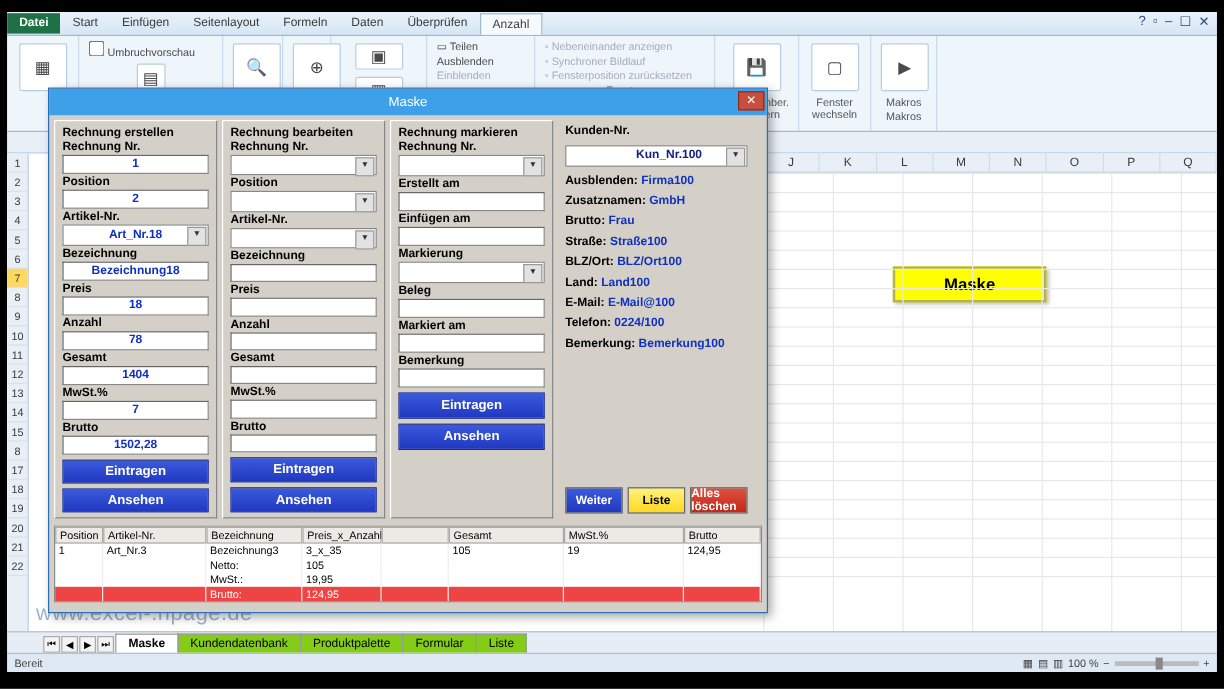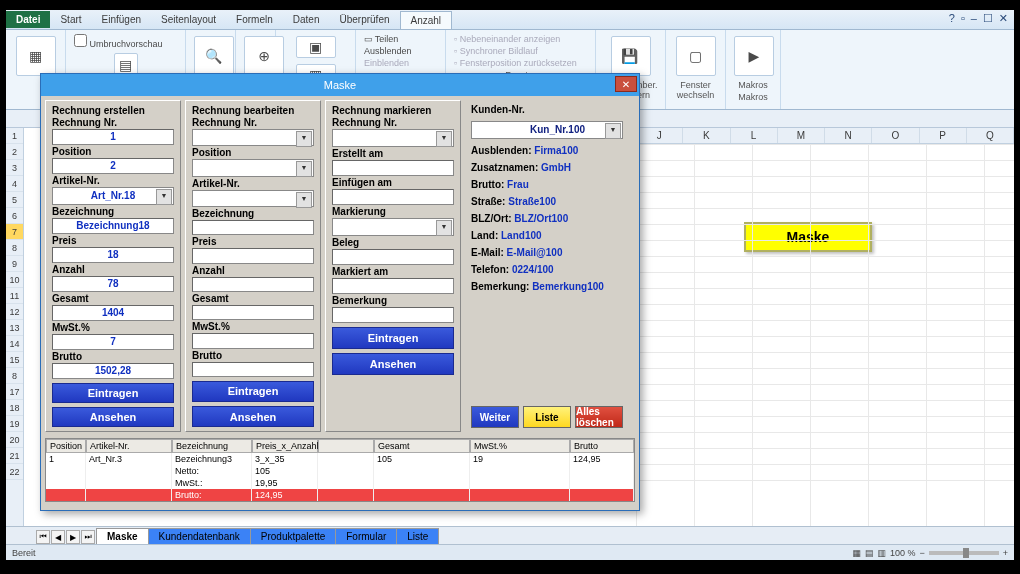--- a/index.html
+++ b/index.html
@@ -62,21 +62,21 @@
 
 .dtable { margin:2px 4px 0 4px; background:#fff; border:1px solid #888; font-size:9px; }
 .dtable .hdr, .dtable .row { display:grid; grid-template-columns:40px 86px 80px 66px 56px 96px 100px 64px; }
 .dtable .hdr div { background:#eceae4; border:1px solid #aaa; padding:1px 3px; font-weight:normal; }
 .dtable .row div { padding:1px 3px; border-right:1px solid #eee; }
 .dtable .row.sel { background:#ef4444; color:#fff; }
 
 
 .sheet-tabs { position:absolute; left:0; right:0; bottom:16px; height:18px; background:#e6edf5; border-top:1px solid #b0c0d0; display:flex; align-items:flex-end; font-size:10px; padding-left:30px;}
 .sheet-tabs .navbtn { width:14px;height:14px;border:1px solid #aaa;background:#f4f4f4;display:flex;align-items:center;justify-content:center;font-size:8px;margin-right:1px;}
-.sheet-tabs .st { padding:1px 10px; background:#3b82f6; border:1px solid #999; border-bottom:none; margin-right:-1px; height:16px; line-height:14px;}
+.sheet-tabs .st { padding:1px 10px; background:#84cc16; border:1px solid #999; border-bottom:none; margin-right:-1px; height:16px; line-height:14px;}
 .sheet-tabs .st.active { background:#fff; font-weight:bold; }
 .statusbar { position:absolute; left:0; right:0; bottom:0; height:16px; background:#dfe9f3; border-top:1px solid #b0c0d0; font-size:9px; color:#444; display:flex; align-items:center; padding:0 6px; justify-content:space-between;}
 .zoom { display:flex; align-items:center; gap:4px; }
 .zoom .slider { width:70px; height:4px; background:#bbb; position:relative; }
 .zoom .slider::after { content:""; position:absolute; left:34px; top:-3px; width:6px; height:10px; background:#888; }
 </style>
 </head>
 <body>
 
 <div class="app">
@@ -205,20 +205,21 @@
         <div class="gl cells-h" style="top: 208px;"></div>
         <div class="gl cells-h" style="top: 224px;"></div>
         <div class="gl cells-h" style="top: 240px;"></div>
         <div class="gl cells-h" style="top: 256px;"></div>
         <div class="gl cells-h" style="top: 272px;"></div>
         <div class="gl cells-h" style="top: 288px;"></div>
         <div class="gl cells-h" style="top: 304px;"></div>
         <div class="gl cells-h" style="top: 320px;"></div>
         <div class="gl cells-h" style="top: 336px;"></div>
       </div>
+    <div class="watermark">www.excel-.npage.de</div>
   </div>
 
   <div class="dialog">
     <div class="dlg-title">
       <span>Maske</span>
       <div class="dlg-close">✕</div>
     </div>
     <div class="dlg-body" id="dlg-body">
         <div class="panel">
           <div class="plabel">Rechnung erstellen</div>

